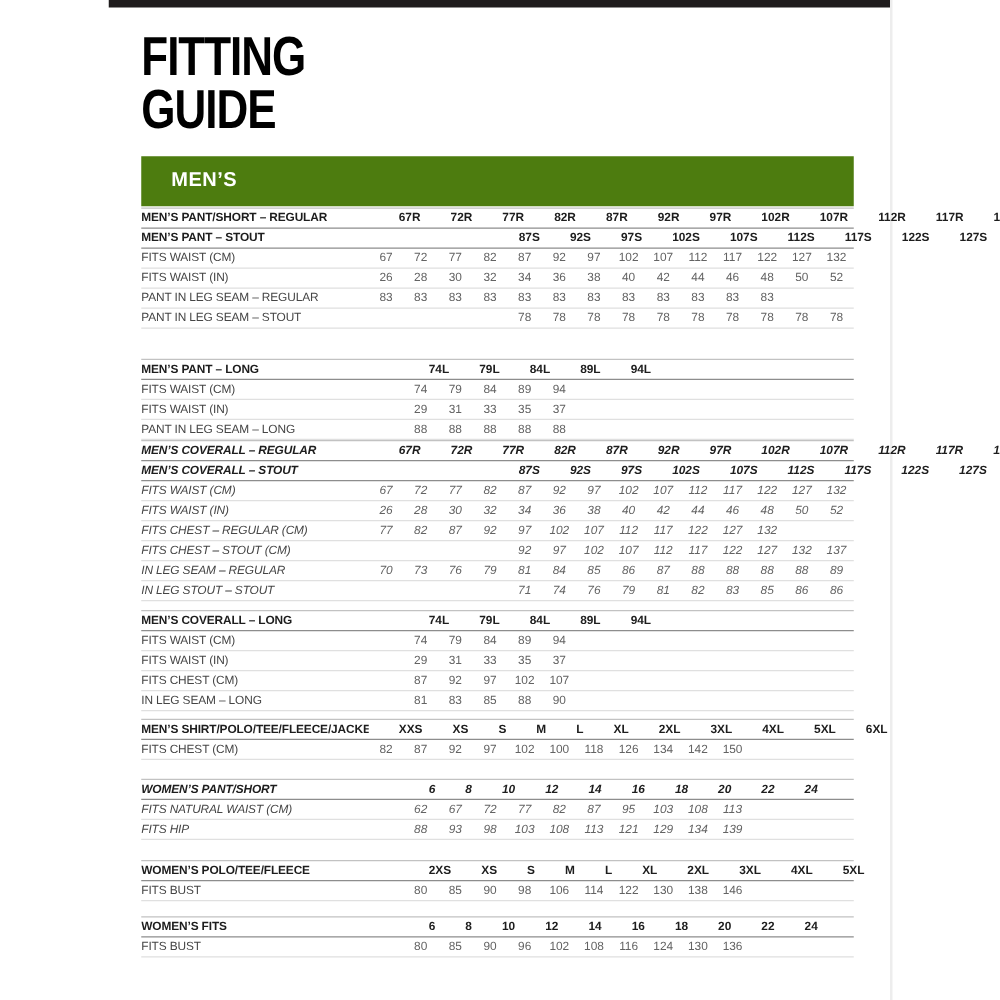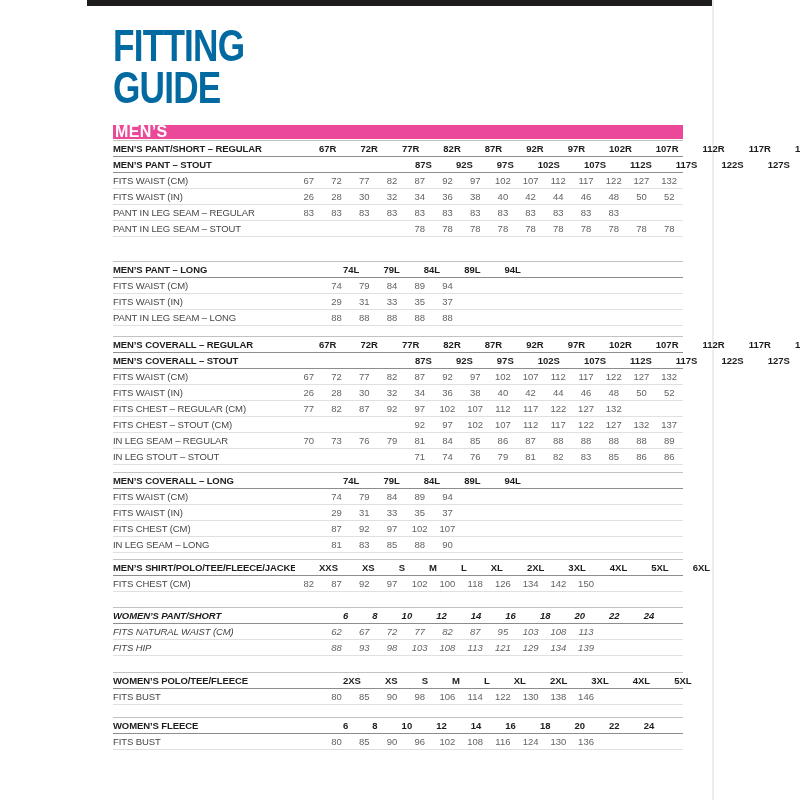--- a/index.html
+++ b/index.html
@@ -4,28 +4,28 @@
 <style>
   * { margin:0; padding:0; box-sizing:border-box; }
   html,body { width:800px; height:800px; background:#ffffff; font-family:"Liberation Sans","DejaVu Sans",sans-serif; }
   body { position:relative; overflow:hidden; }
 
   .top-rule { position:absolute; left:87px; top:0; width:625px; height:6px; background:#1f1c1d; }
   .page-edge { position:absolute; left:712px; top:0; width:2px; height:800px; background:#ededed; }
 
   .content { position:absolute; left:113px; top:0; width:570px; }
 
-  .page-title { margin-top:25px; color:#0369a1; font-weight:bold; }
+  .page-title { margin-top:25px; color:#000000; font-weight:bold; }
   .title-line { font-size:44px; line-height:42px; letter-spacing:-1px; transform:scaleX(0.8); transform-origin:0 50%; }
 
   .size-section { margin-top:16px; }
   .size-section + .size-section { margin-top:15px; }
 
-  .section-bar { height:14px; background:#ec4899; color:#ffffff; display:flex; align-items:center;
-                 padding-left:2px; font-size:16px; font-weight:bold; letter-spacing:0.4px; }
+  .section-bar { height:40px; background:#4d7c0f; color:#ffffff; display:flex; align-items:center;
+                 padding-left:24px; font-size:16px; font-weight:bold; letter-spacing:0.4px; }
 
   .size-table { border-top:1px solid #c2c2c2; }
 
   .t-row { display:flex; align-items:center; height:16px; border-bottom:1px solid #e0e0e0; }
   .t-row.header { border-bottom:1px solid #8d8d8d;gap:24px; }
 
   .t-label { flex:0 0 182px; font-size:9.5px; color:#454545; letter-spacing:-0.1px; white-space:nowrap; overflow:hidden; }
   .t-cell  { flex:1 1 0; font-size:9.5px; color:#636363; text-align:center; white-space:nowrap; }
 
   .t-row.header .t-label, .t-row.header .t-cell { color:#1d1d1d; font-weight:bold; }
@@ -213,21 +213,21 @@
             <div class="t-cell"></div>
             <div class="t-cell"></div>
             <div class="t-cell"></div>
             <div class="t-cell"></div>
             <div class="t-cell"></div>
             <div class="t-cell"></div>
             <div class="t-cell"></div>
             <div class="t-cell"></div>
           </div>
         </div>
-        <div class="size-table" style="margin-top: 10px;">
+        <div class="size-table" style="margin-top: 0; font-style: italic;">
           <div class="t-row header">
             <div class="t-label">MEN’S COVERALL – REGULAR</div>
             <div class="t-cell">67R</div>
             <div class="t-cell">72R</div>
             <div class="t-cell">77R</div>
             <div class="t-cell">82R</div>
             <div class="t-cell">87R</div>
             <div class="t-cell">92R</div>
             <div class="t-cell">97R</div>
             <div class="t-cell">102R</div>
@@ -567,21 +567,21 @@
             <div class="t-cell">130</div>
             <div class="t-cell">138</div>
             <div class="t-cell">146</div>
             <div class="t-cell"></div>
             <div class="t-cell"></div>
             <div class="t-cell"></div>
           </div>
         </div>
         <div class="size-table" style="margin-top: 12px;">
           <div class="t-row header">
-            <div class="t-label">WOMEN’S FLEECE</div>
+            <div class="t-label">WOMEN’S FITS</div>
             <div class="t-cell"></div>
             <div class="t-cell">6</div>
             <div class="t-cell">8</div>
             <div class="t-cell">10</div>
             <div class="t-cell">12</div>
             <div class="t-cell">14</div>
             <div class="t-cell">16</div>
             <div class="t-cell">18</div>
             <div class="t-cell">20</div>
             <div class="t-cell">22</div>

